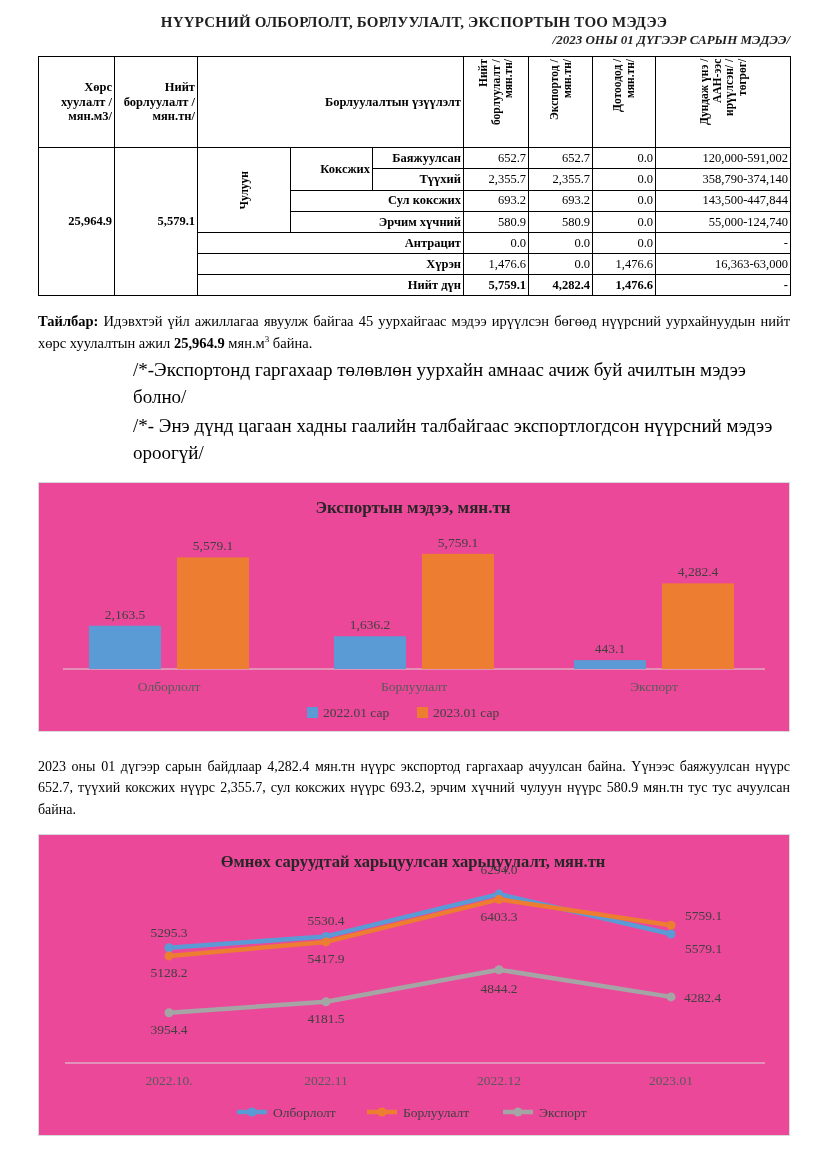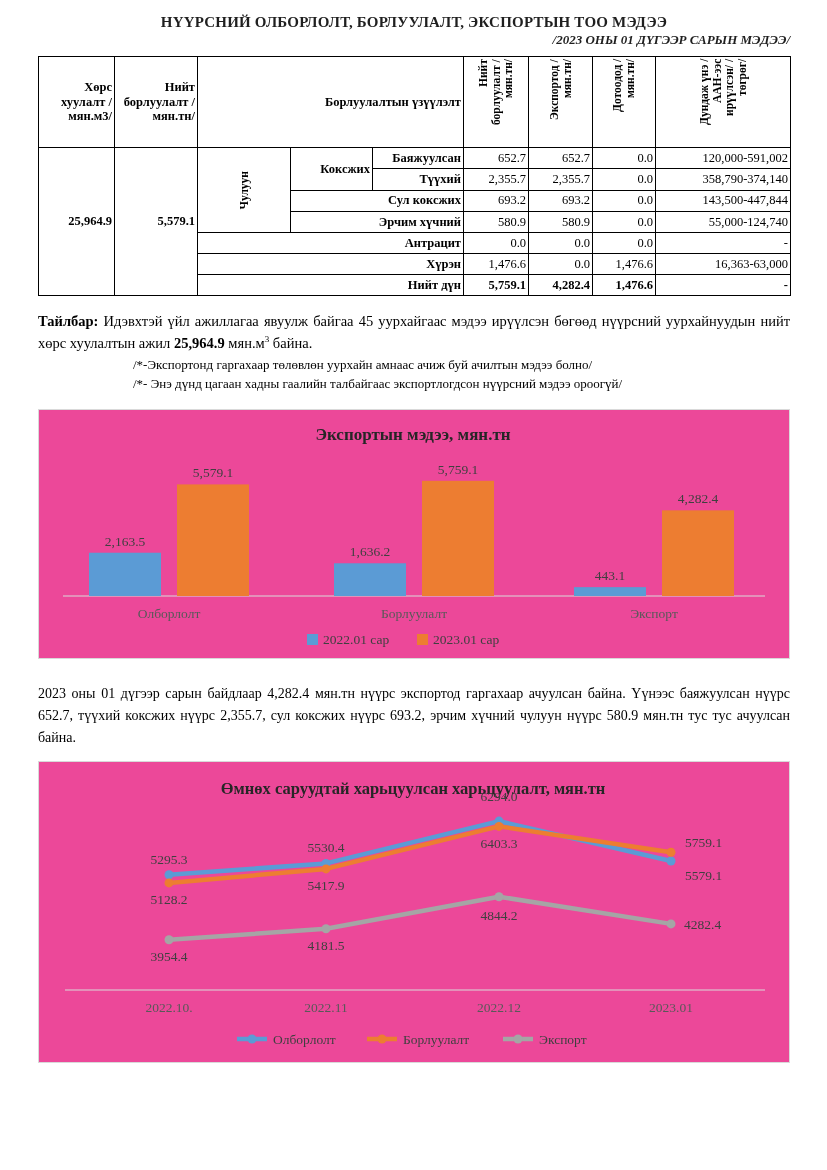--- a/index.html
+++ b/index.html
@@ -26,21 +26,21 @@
   }
   table.stats thead th{height:90px;font-weight:bold;}
   table.stats tbody td{height:20px;}
   .bold{font-weight:bold;}
   .vwrap{display:flex;align-items:center;justify-content:center;height:86px;}
   .vtext{writing-mode:vertical-rl;transform:rotate(180deg);font-weight:bold;font-size:11.5px;line-height:1.1;max-height:86px;}
   .vwrap-tall{display:flex;align-items:center;justify-content:center;height:84px;}
 
   .note{margin-top:15px;font-size:14.5px;text-align:justify;line-height:1.5;}
   .note p{margin:0;}
-  .footnote{margin:1px 0 0 95px;font-size:13px;line-height:1.45;}
+  .footnote{margin:1px 0 0 95px;font-size:19px;line-height:1.45;}
 
   .chart-box{border:1px solid #D9D9D9;background:#ec4899;}
   .chart-box.bar{margin-top:15px;width:750px;height:248px;}
   .chart-box.line{margin-top:13px;width:750px;height:300px;}
   .para2{margin-top:24px;font-size:14px;text-align:justify;line-height:1.55;}
 
   svg text.ct{font-family:"Liberation Serif","DejaVu Serif",serif;font-weight:bold;font-size:17px;fill:#262626;}
   svg text.ct2{font-family:"Liberation Serif","DejaVu Serif",serif;font-weight:bold;font-size:16.5px;fill:#262626;}
   svg text.dl{font-family:"Liberation Serif","DejaVu Serif",serif;font-size:13.5px;fill:#404040;}
   svg text.ax{font-family:"Liberation Serif","DejaVu Serif",serif;font-size:13.5px;fill:#595959;}

